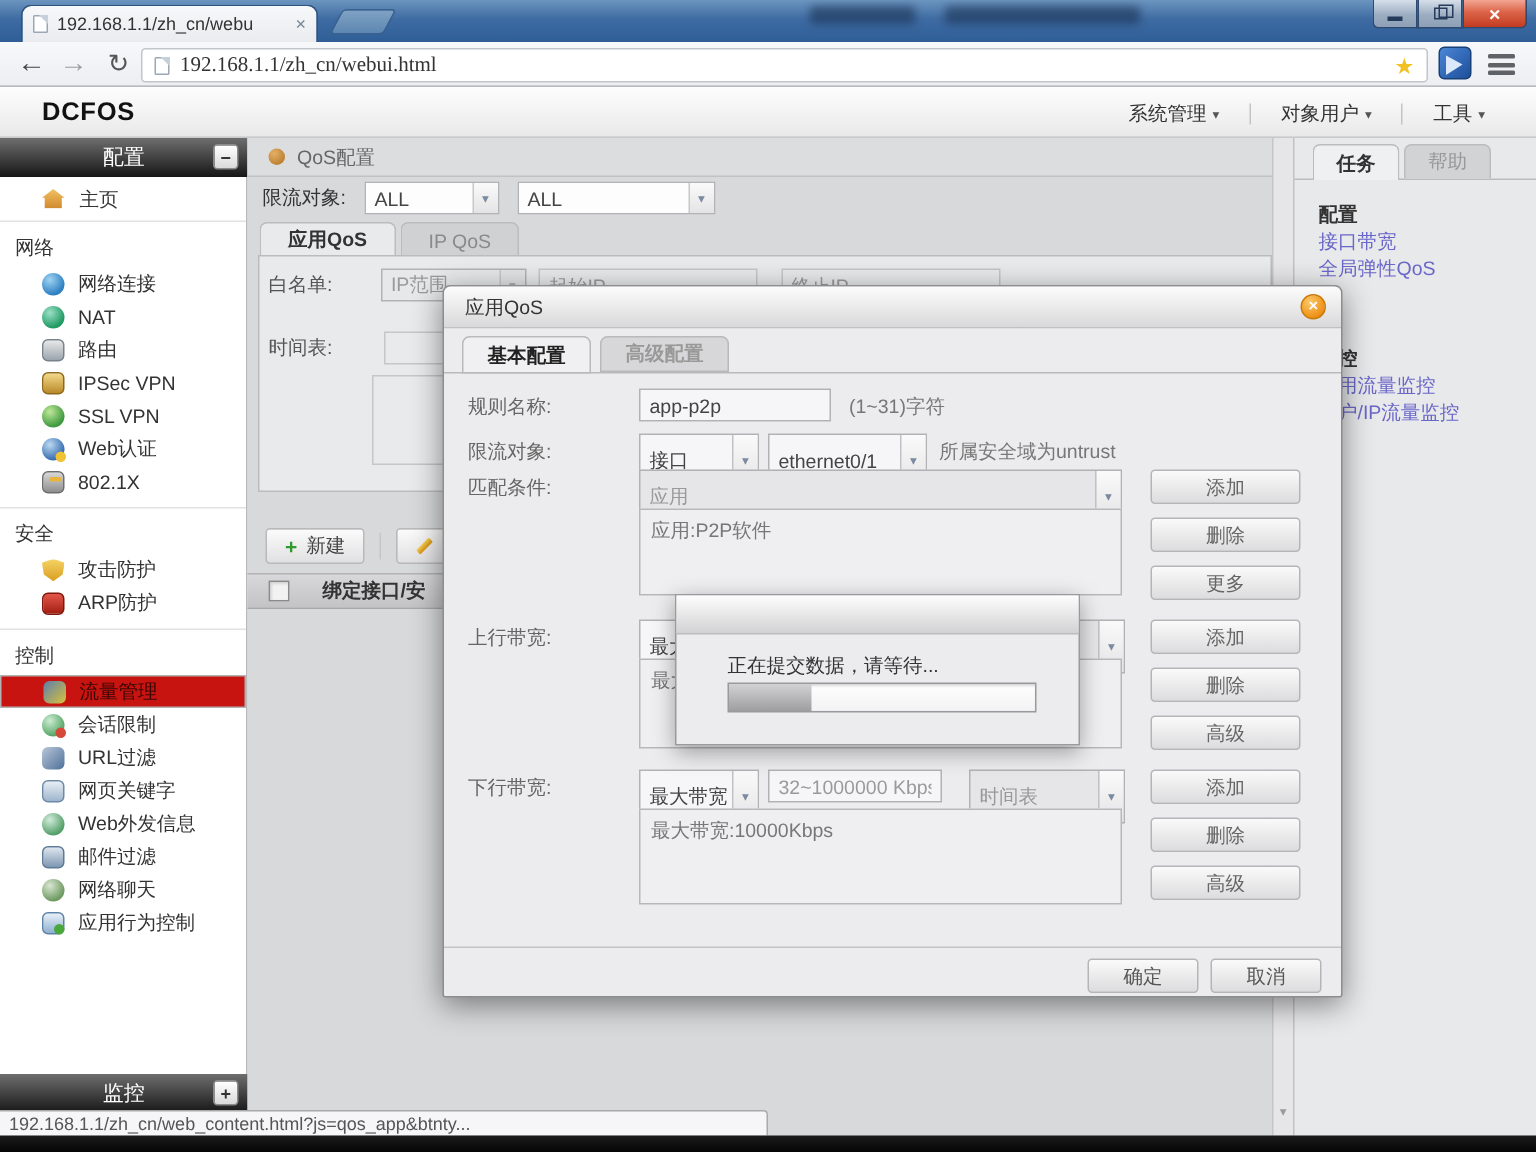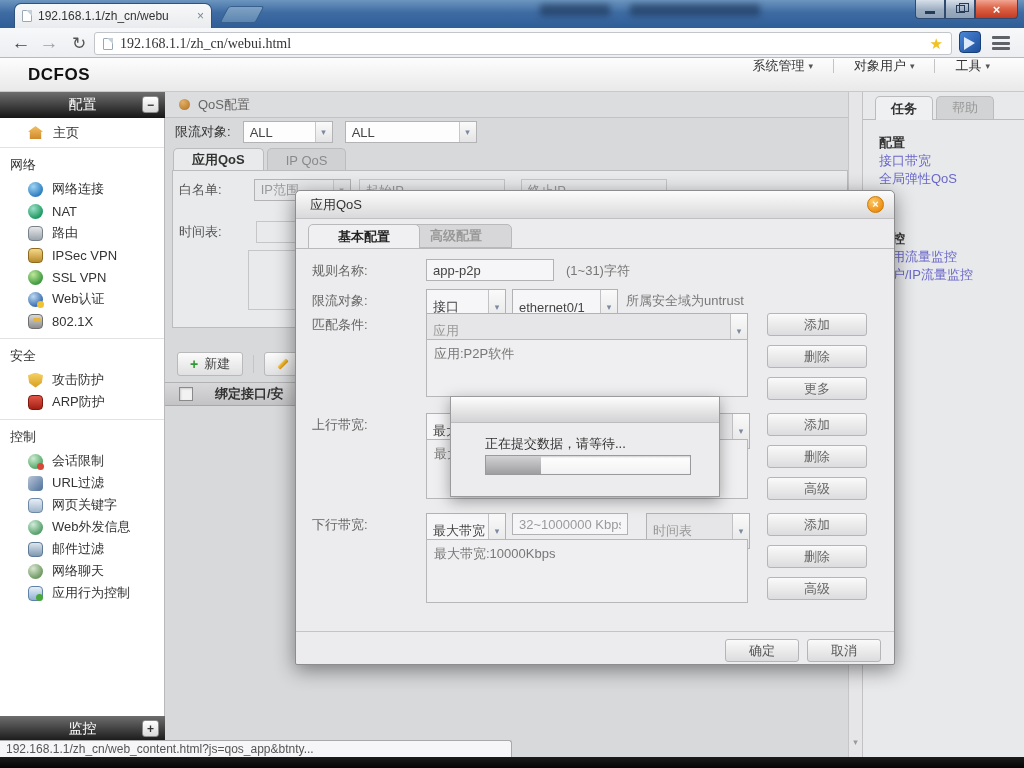--- a/index.html
+++ b/index.html
@@ -31,21 +31,21 @@
 .urltext{font-size:14px;color:#333;border:none;outline:none;flex:1;background:transparent;font-family:Liberation Serif, serif}
 .star{font-size:15px;color:#f2c225}
 .extico{position:absolute;left:959px;top:31px;width:22px;height:22px;border-radius:4px;background:linear-gradient(135deg,#4b86d6,#1d4f9b);border:1px solid #174078}
 .extico::after{content:"";position:absolute;left:4px;top:5px;border-left:11px solid #dbe9fa;border-top:6px solid transparent;border-bottom:7px solid transparent}
 .menuico{position:absolute;left:992px;top:36px;width:18px;height:14px;display:flex;flex-direction:column;justify-content:space-between}
 .menuico span{display:block;height:3px;background:#5f6368;border-radius:1px}
 
 
 .siteheader{left:0;top:58px;width:1024px;height:34px;background:linear-gradient(#fdfdfd,#e9e9e9);border-bottom:1px solid #c9c9c9}
 .logo{position:absolute;left:28px;top:65px;font-size:17px;font-weight:bold;color:#111;letter-spacing:.5px}
-.topmenus{position:absolute;right:14px;top:48px;height:36px;display:flex;align-items:center}
+.topmenus{position:absolute;right:14px;top:58px;height:36px;display:flex;align-items:center}
 .topmenu{font-size:13px;color:#333;padding:0 20px;display:flex;align-items:center;gap:4px;cursor:default}
 .menudiv{width:1px;height:14px;background:#c4c4c4}
 .caret{font-size:9px;color:#555}
 
 
 .sidebar{left:0;top:92px;width:165px;height:665px;background:#fff;border-right:1px solid #b9b9bb}
 .side-hdr{position:absolute;left:0;width:165px;height:26px;background:linear-gradient(#6e6e6e,#161616);color:#fff;font-size:14px;display:flex;align-items:center;justify-content:center}
 .side-hdr.top{top:0}
 .side-hdr.bot{top:624px}
 .squarebtn{position:absolute;right:6px;top:4px;width:17px;height:17px;background:linear-gradient(#fff,#dadada);border:1px solid #8a8a8a;border-radius:3px;color:#333;font-size:12px;font-weight:bold;display:flex;align-items:center;justify-content:center;line-height:1}
@@ -118,21 +118,21 @@
 .tp-body{position:absolute;top:28px;left:16px;right:6px}
 .tp-sec{font-size:13px;font-weight:bold;color:#333;margin-top:14px}
 .tp-link{font-size:13px;color:#6a67c9;cursor:default}
 .tp-gap{height:28px}
 
 
 .dialog{left:295px;top:190px;width:600px;height:475px;background:#ececee;border:1px solid #8d8d8f;border-radius:5px 5px 2px 2px;box-shadow:0 5px 20px rgba(0,0,0,.45);z-index:10}
 .dlg-title{position:absolute;top:0;left:0;width:598px;height:28px;background:linear-gradient(#fcfcfc,#d9d9db);border-bottom:1px solid #c0c0c2;border-radius:5px 5px 0 0;display:flex;align-items:center;padding:0 10px 0 14px;font-size:13px;color:#333}
 .dlg-close{margin-left:auto;width:17px;height:17px;border-radius:50%;background:radial-gradient(circle at 35% 30%,#fcc969,#f0951d 65%,#d97b0a);border:1px solid #c77a08;color:#fff;font-weight:bold;font-size:11px;display:flex;align-items:center;justify-content:center;line-height:1}
 .dlg-tabline{position:absolute;top:57px;left:0;width:598px;border-bottom:1px solid #b9b9bb}
-.dtab{position:absolute;top:33px;height:24px;padding:0 29px;border:1px solid #b9b9bb;border-radius:5px 5px 0 0;display:flex;align-items:center;font-size:13px;font-weight:bold}
+.dtab{position:absolute;top:33px;height:24px;padding:0 16px;border:1px solid #b9b9bb;border-radius:5px 5px 0 0;display:flex;align-items:center;font-size:13px;font-weight:bold}
 .dtab.on{left:12px;background:#f0f0f2;color:#222;height:25px;z-index:2}
 .dtab.off{left:104px;background:#d7d7d9;color:#999}
 .dl{position:absolute;font-size:13px;color:#666}
 .din{position:absolute;height:22px;background:#f6f6f8;border:1px solid #b2b2b4;font-size:13px;color:#444;padding:0 6px;display:flex;align-items:center;font-family:inherit;outline:none}
 .din::placeholder{color:#9a9a9c}
 .dsel{position:absolute;height:36px;background:#f6f6f8;border:1px solid #b2b2b4;display:flex;align-items:center;font-size:13px;color:#444}
 .dsel .txt{flex:1;padding-left:6px;white-space:nowrap;overflow:hidden}
 .dsel .ar{width:17px;height:100%;border-left:1px solid #c2c2c4;display:flex;align-items:center;justify-content:center;color:#7a8aa0;font-size:9px;background:linear-gradient(#fafafa,#e4e4e6)}
 .dsel.dis{background:#e6e6e8;color:#999}
 .dlist{position:absolute;left:130px;width:322px;background:#efeff1;border:1px solid #b7b7b9;font-size:13px;color:#777;padding:5px 7px}
@@ -254,20 +254,24 @@
     <div class="side-item">
         <span class="icn i-shield"></span>
         <span>攻击防护</span>
       </div>
     <div class="side-item">
         <span class="icn i-arp"></span>
         <span>ARP防护</span>
       </div>
     <div class="side-sep"></div>
     <div class="sec-title">控制</div>
+    <div class="side-item sel">
+        <span class="icn i-flow"></span>
+        <span>流量管理</span>
+      </div>
     <div class="side-item">
         <span class="icn i-session"></span>
         <span>会话限制</span>
       </div>
     <div class="side-item">
         <span class="icn i-url"></span>
         <span>URL过滤</span>
       </div>
     <div class="side-item">
         <span class="icn i-keyword"></span>

